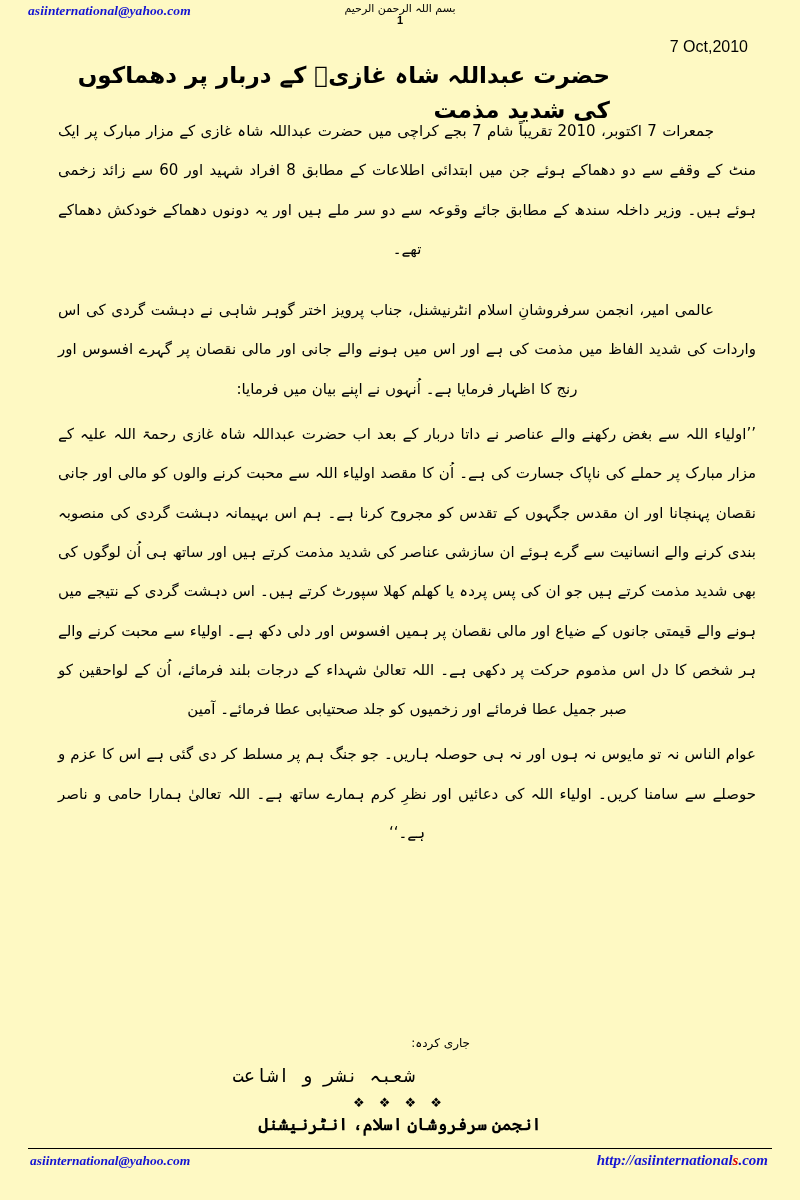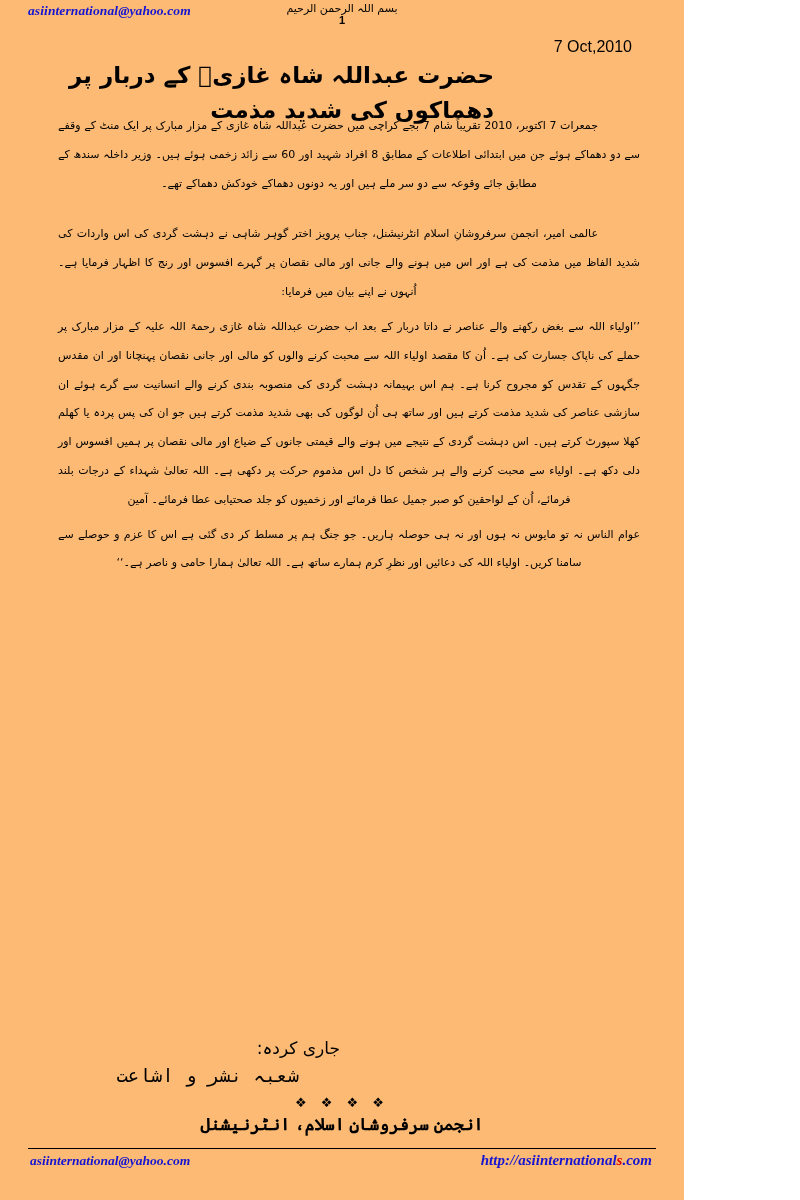--- a/index.html
+++ b/index.html
@@ -3,23 +3,23 @@
 <meta charset="utf-8">
 <title>Press Release</title>
 <style>
   html, body {
     margin: 0;
     padding: 0;
     background: #ffffff;
   }
   .page {
     position: relative;
-    width: 684px;
+    width: 800px;
     height: 1200px;
-    background: #fdba74;
+    background: #fef9c3;
     overflow: hidden;
     font-family: "DejaVu Sans", sans-serif;
   }
 
   
   .top-email {
     position: absolute;
     left: 28px;
     top: 3px;
     font-family: "Liberation Serif", serif;
@@ -80,40 +80,40 @@
   .body-block {
     position: absolute;
     left: 58px;
     right: 44px;
     top: 112px;
     direction: rtl;
     text-align: justify;
     text-align-last: center;
     color: #000;
     font-family: "DejaVu Sans", sans-serif;
-    font-size: 11px;
+    font-size: 15px;
     line-height: 2.62;
   }
   .para {
     margin: 0 0 6px 0;
     direction: rtl;
     text-align: justify;
   }
   .para.indent { text-indent: 42px; }
   .para.p-lead { margin-bottom: 22px; }
   .para.p-quote-open { margin-top: 2px; }
 
   
   .issued-by {
     position: absolute;
-    right: 344px;
+    right: 330px;
     top: 1030px;
     direction: rtl;
     font-family: "DejaVu Sans", sans-serif;
-    font-size: 17px;
+    font-size: 12px;
     color: #000;
     line-height: 2.2;
     text-align: center;
   }
   .issued-dept {
     position: absolute;
     right: 385px;
     top: 1064px;
     direction: rtl;
     font-family: Liberation Mono, monospace;

